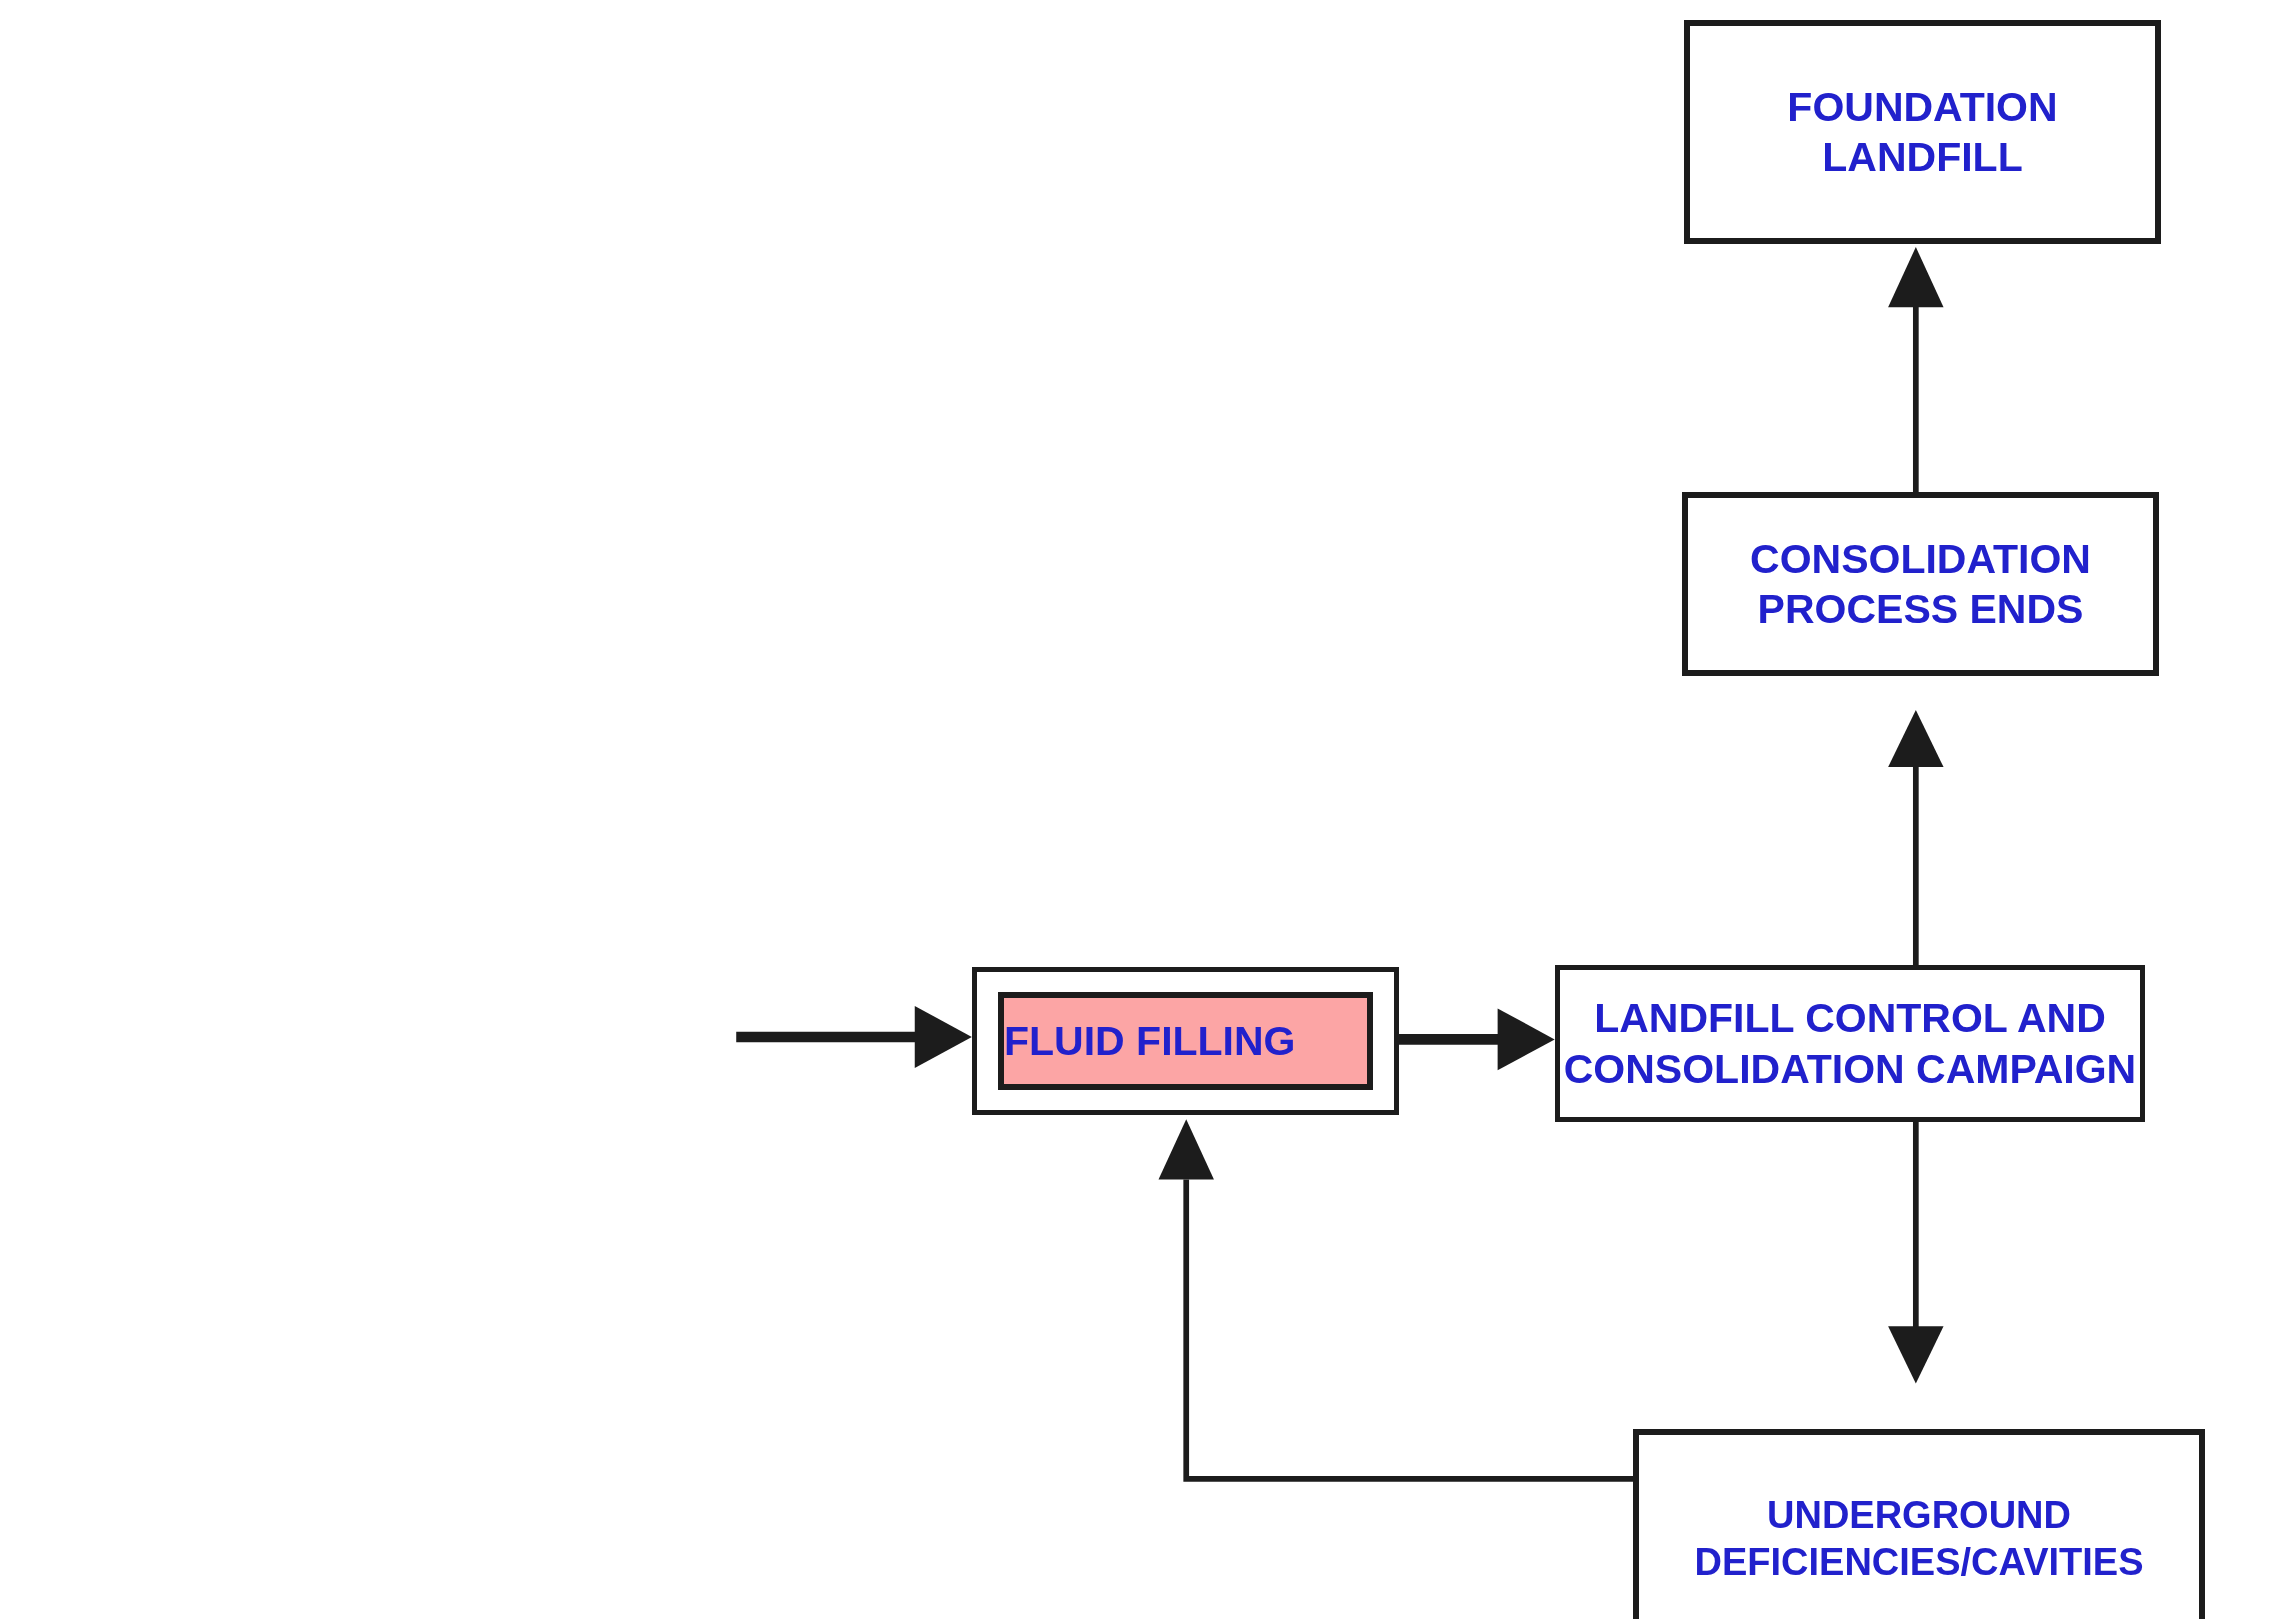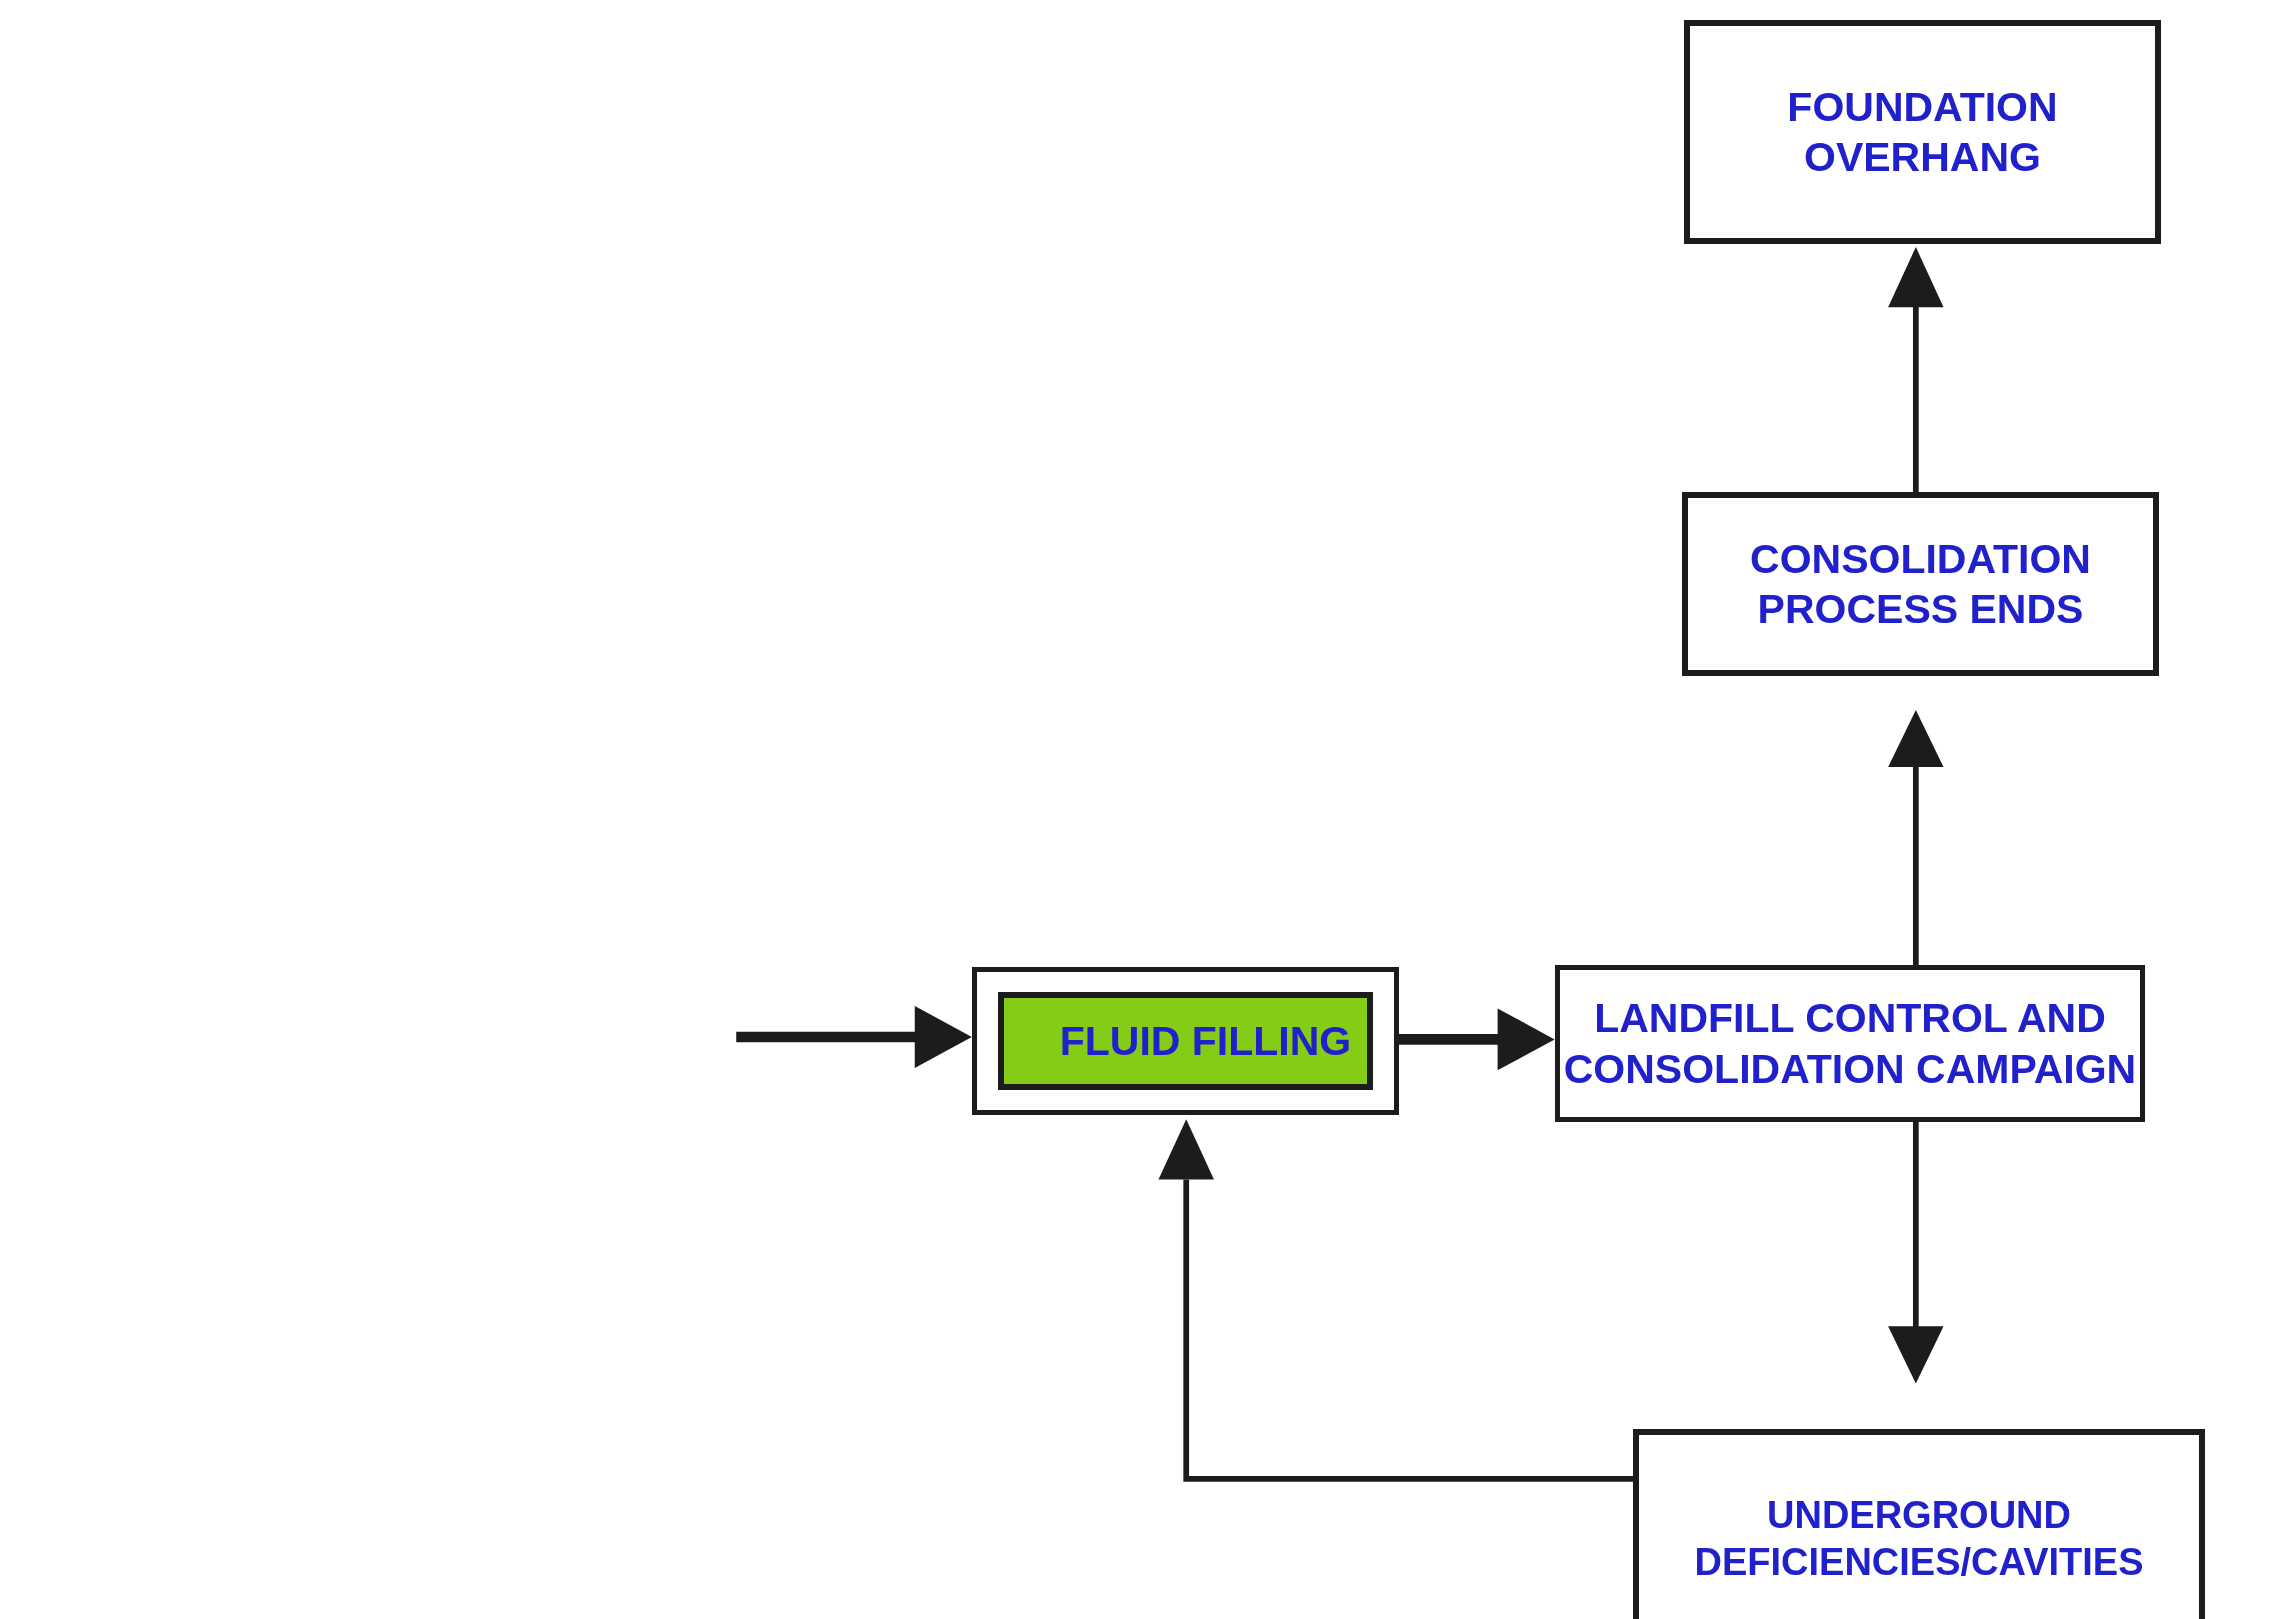--- a/index.html
+++ b/index.html
@@ -50,23 +50,22 @@
   .node-measurements .label { font-size: 42px; }
 
   .node-fluid       { left: 972px; top: 967px; width: 427px; height: 148px; padding: 19.6px 21px; }
   .fluid-inner {
     box-sizing: border-box;
     width: 100%;
     height: 100%;
     border: 6.5px solid var(--box-border, #1c1c1c);
     display: flex;
     align-items: center;
-    justify-content: center;
-    background: #84cc16;
-    padding-left: 40px;
+    justify-content: flex-start;
+    background: #fca5a5;
   }
   .node-fluid .label { font-size: 41px; }
 
   .node-landfill    { left: 1555px; top: 965px; width: 590px; height: 157px; }
   .node-landfill .label { font-size: 41px; }
 
   .node-foundation  { left: 1684px; top: 20.4px;   width: 477px; height: 224px; border-width: 6.5px; }
   .node-foundation .label { font-size: 41px; }
 
   .node-consolidation { left: 1682px; top: 492px; width: 477px; height: 184px; border-width: 6.5px; }
@@ -113,21 +112,21 @@
 CONSOLIDATION CAMPAIGN</span>
   </div>
 
   <div class="box node-consolidation">
     <span class="label">CONSOLIDATION
 PROCESS ENDS</span>
   </div>
 
   <div class="box node-foundation">
     <span class="label">FOUNDATION
-OVERHANG</span>
+LANDFILL</span>
   </div>
 
   <div class="box node-underground">
     <span class="label">UNDERGROUND
 DEFICIENCIES/CAVITIES</span>
   </div>
 
 </div>
 
 

